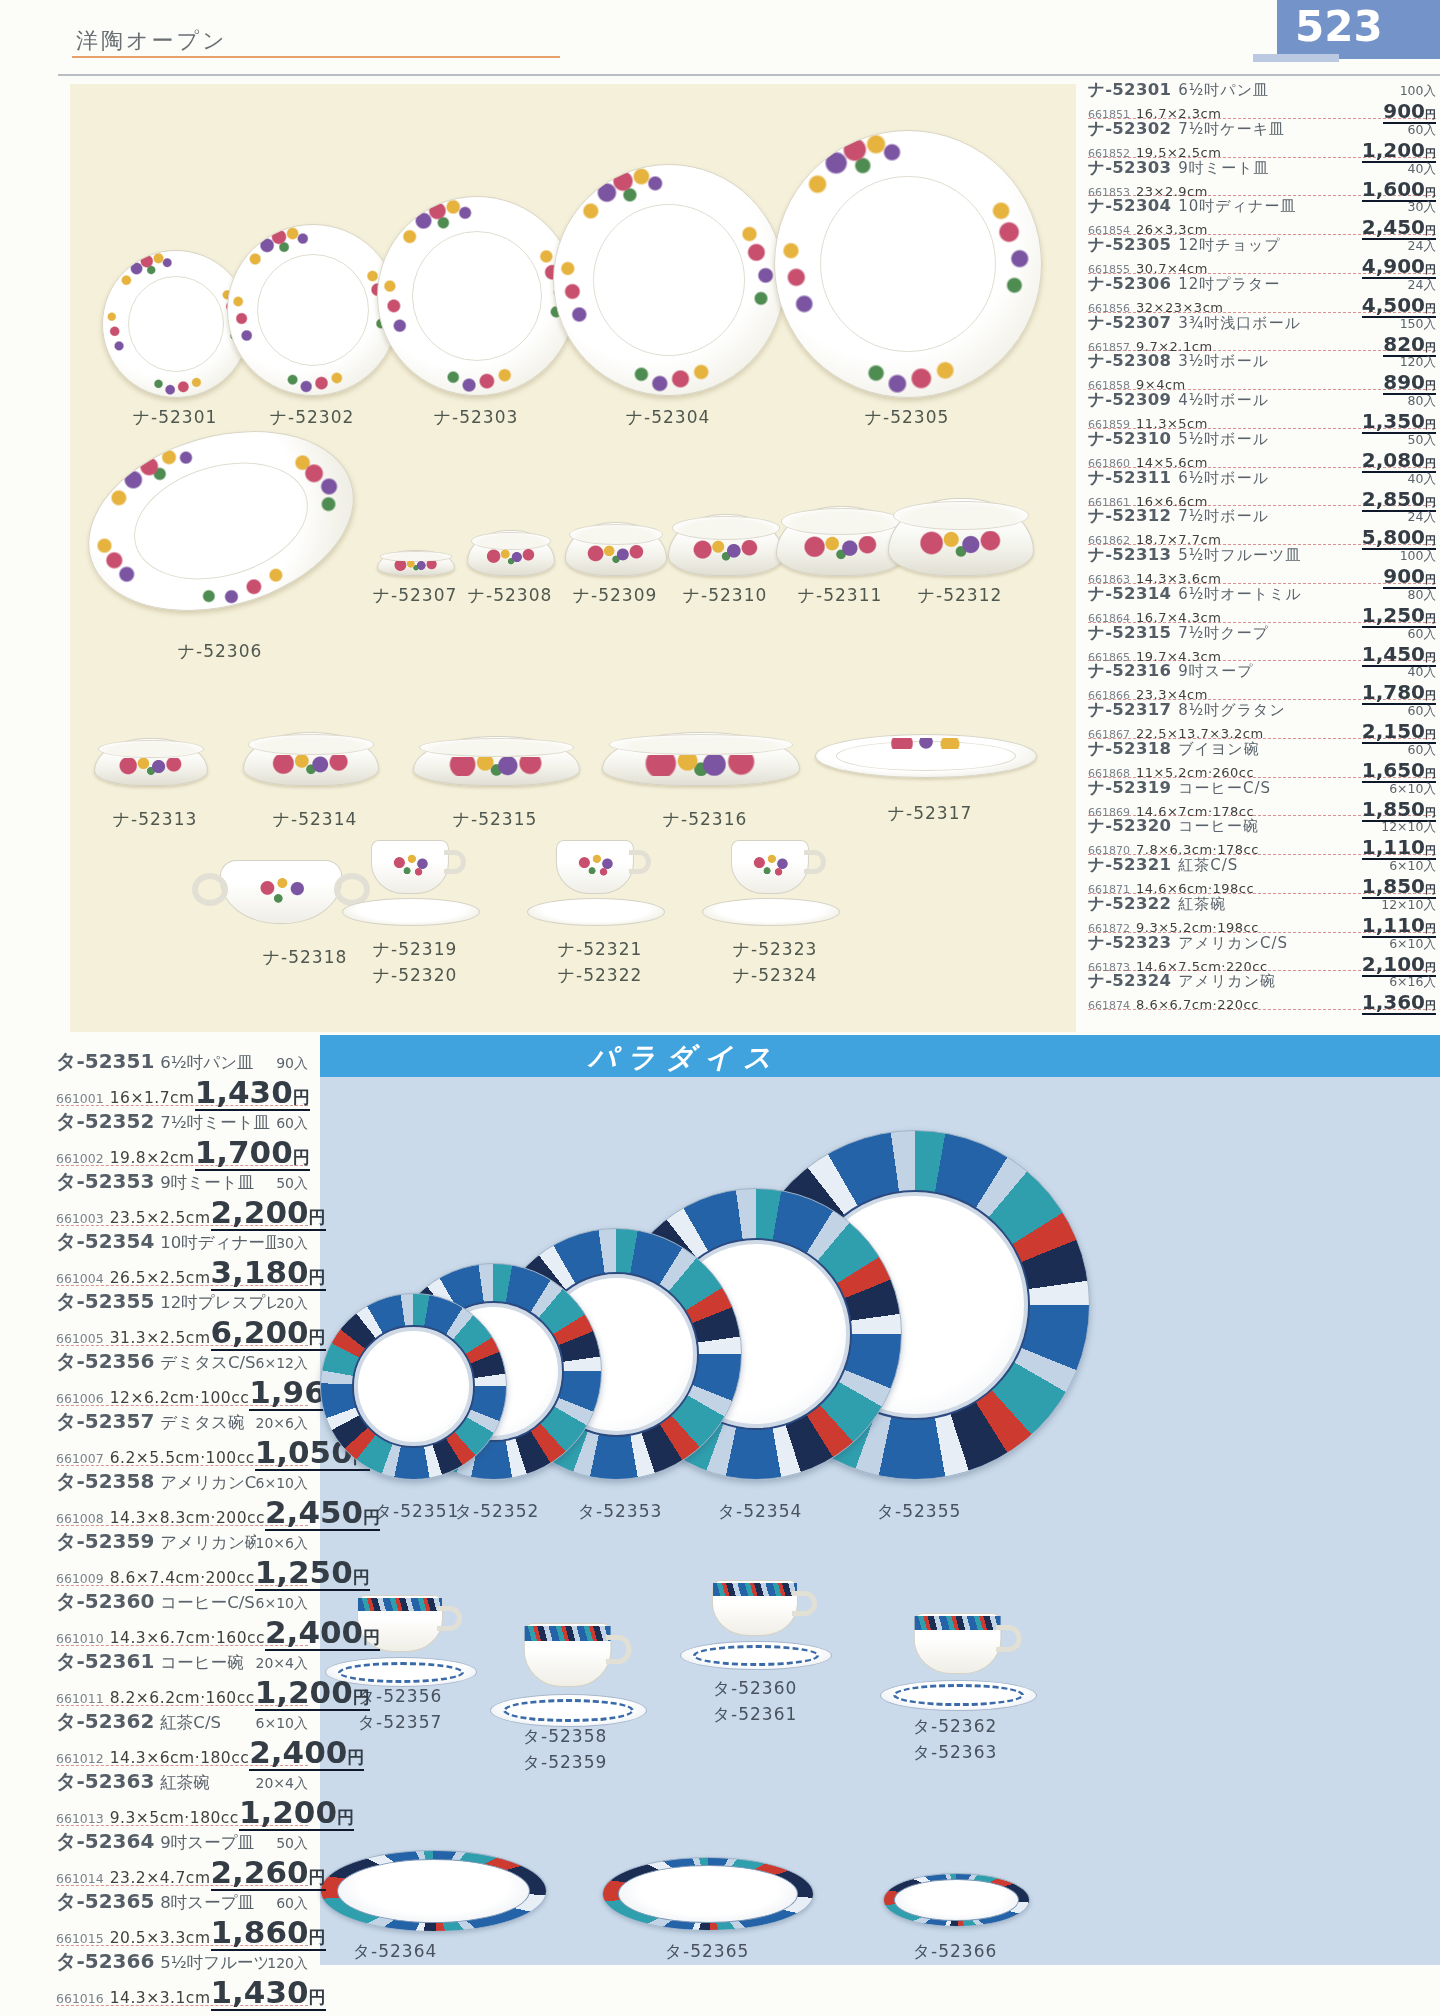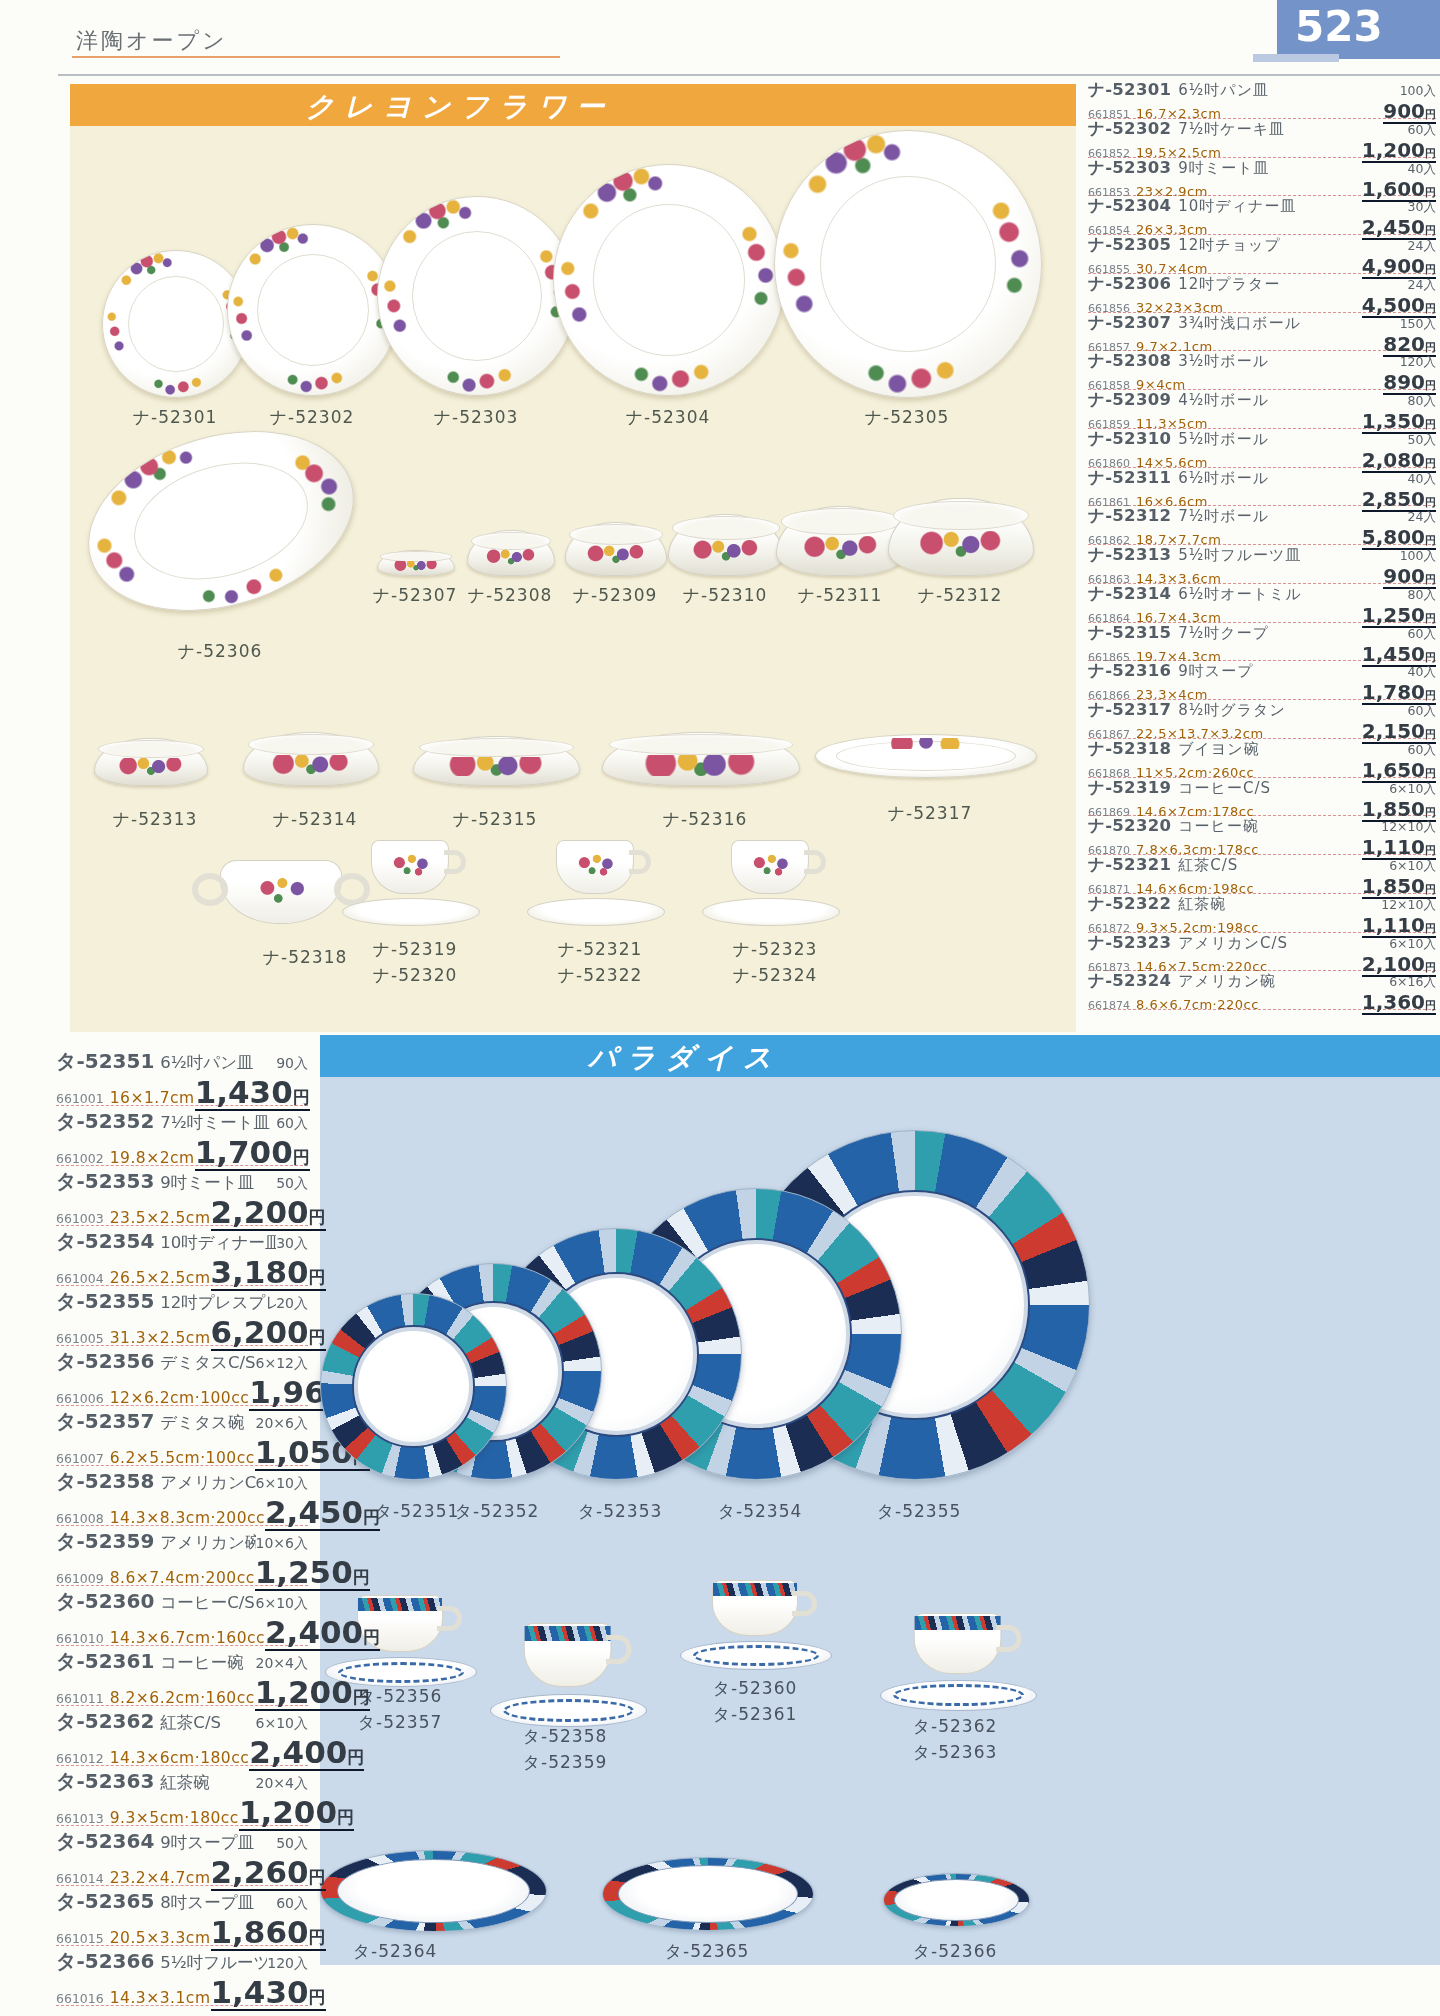--- a/index.html
+++ b/index.html
@@ -112,21 +112,21 @@
   #rlist{left:1088px;top:80px;width:348px}
   #llist{left:56px;top:1046px;width:252px}
   .pi{box-sizing:border-box;border-bottom:1px dashed #de9191}
   #rlist .pi{height:38.75px;padding-top:1px}
   #llist .pi{height:60px;padding-top:3px}
   .r1,.r2{display:flex;align-items:baseline;white-space:nowrap}
   .cd{font-weight:bold;color:#555e67}
   .nm{color:#59626b}
   .pk{margin-left:auto;color:#5a636c}
   .jn{color:#7a828a}
-  .sz{color:#a16207;letter-spacing:.5px}
+  .sz{color:#404040;letter-spacing:.5px}
   .pr{margin-left:auto;font-weight:bold;color:#343c45;border-bottom:2px solid #0f172a;line-height:1.05}
   .yen{font-size:55%;font-weight:bold}
   #rlist .r1{font-size:15px;line-height:18px}
   #rlist .cd{font-size:16.5px;letter-spacing:.3px}
   #rlist .nm{margin-left:7px;letter-spacing:1px}
   #rlist .pk{font-size:12.5px}
   #rlist .r2{font-size:13px;line-height:17px;margin-top:1px}
   #rlist .jn{font-size:11px}
   #rlist .sz{margin-left:6px}
   #rlist .pr{font-size:20px}
@@ -143,23 +143,20 @@
 <body>
 
 <div class="page">
   <div class="hdr">洋陶オープン</div>
   <div class="hdr-rule"></div>
   <div class="top-rule"></div>
   <div class="pagenum">523</div>
   <div class="pagenum-tab"></div>
 
   <div class="section" id="crayon">
-    <div class="banner">
-      <div class="banner-t">クレヨンフラワー</div>
-    </div>
 
     <div class="cfp" style="left:32px;top:166px;width:146px;height:146px"></div>
     <div class="cfp" style="left:157px;top:140px;width:170px;height:170px"></div>
     <div class="cfp" style="left:307px;top:112px;width:198px;height:198px"></div>
     <div class="cfp" style="left:483px;top:80px;width:230px;height:230px"></div>
     <div class="cfp" style="left:704px;top:46px;width:266px;height:266px"></div>
     <div class="lbl" style="left:45px;top:322px">ナ-52301</div>
     <div class="lbl" style="left:182px;top:322px">ナ-52302</div>
     <div class="lbl" style="left:346px;top:322px">ナ-52303</div>
     <div class="lbl" style="left:538px;top:322px">ナ-52304</div>

